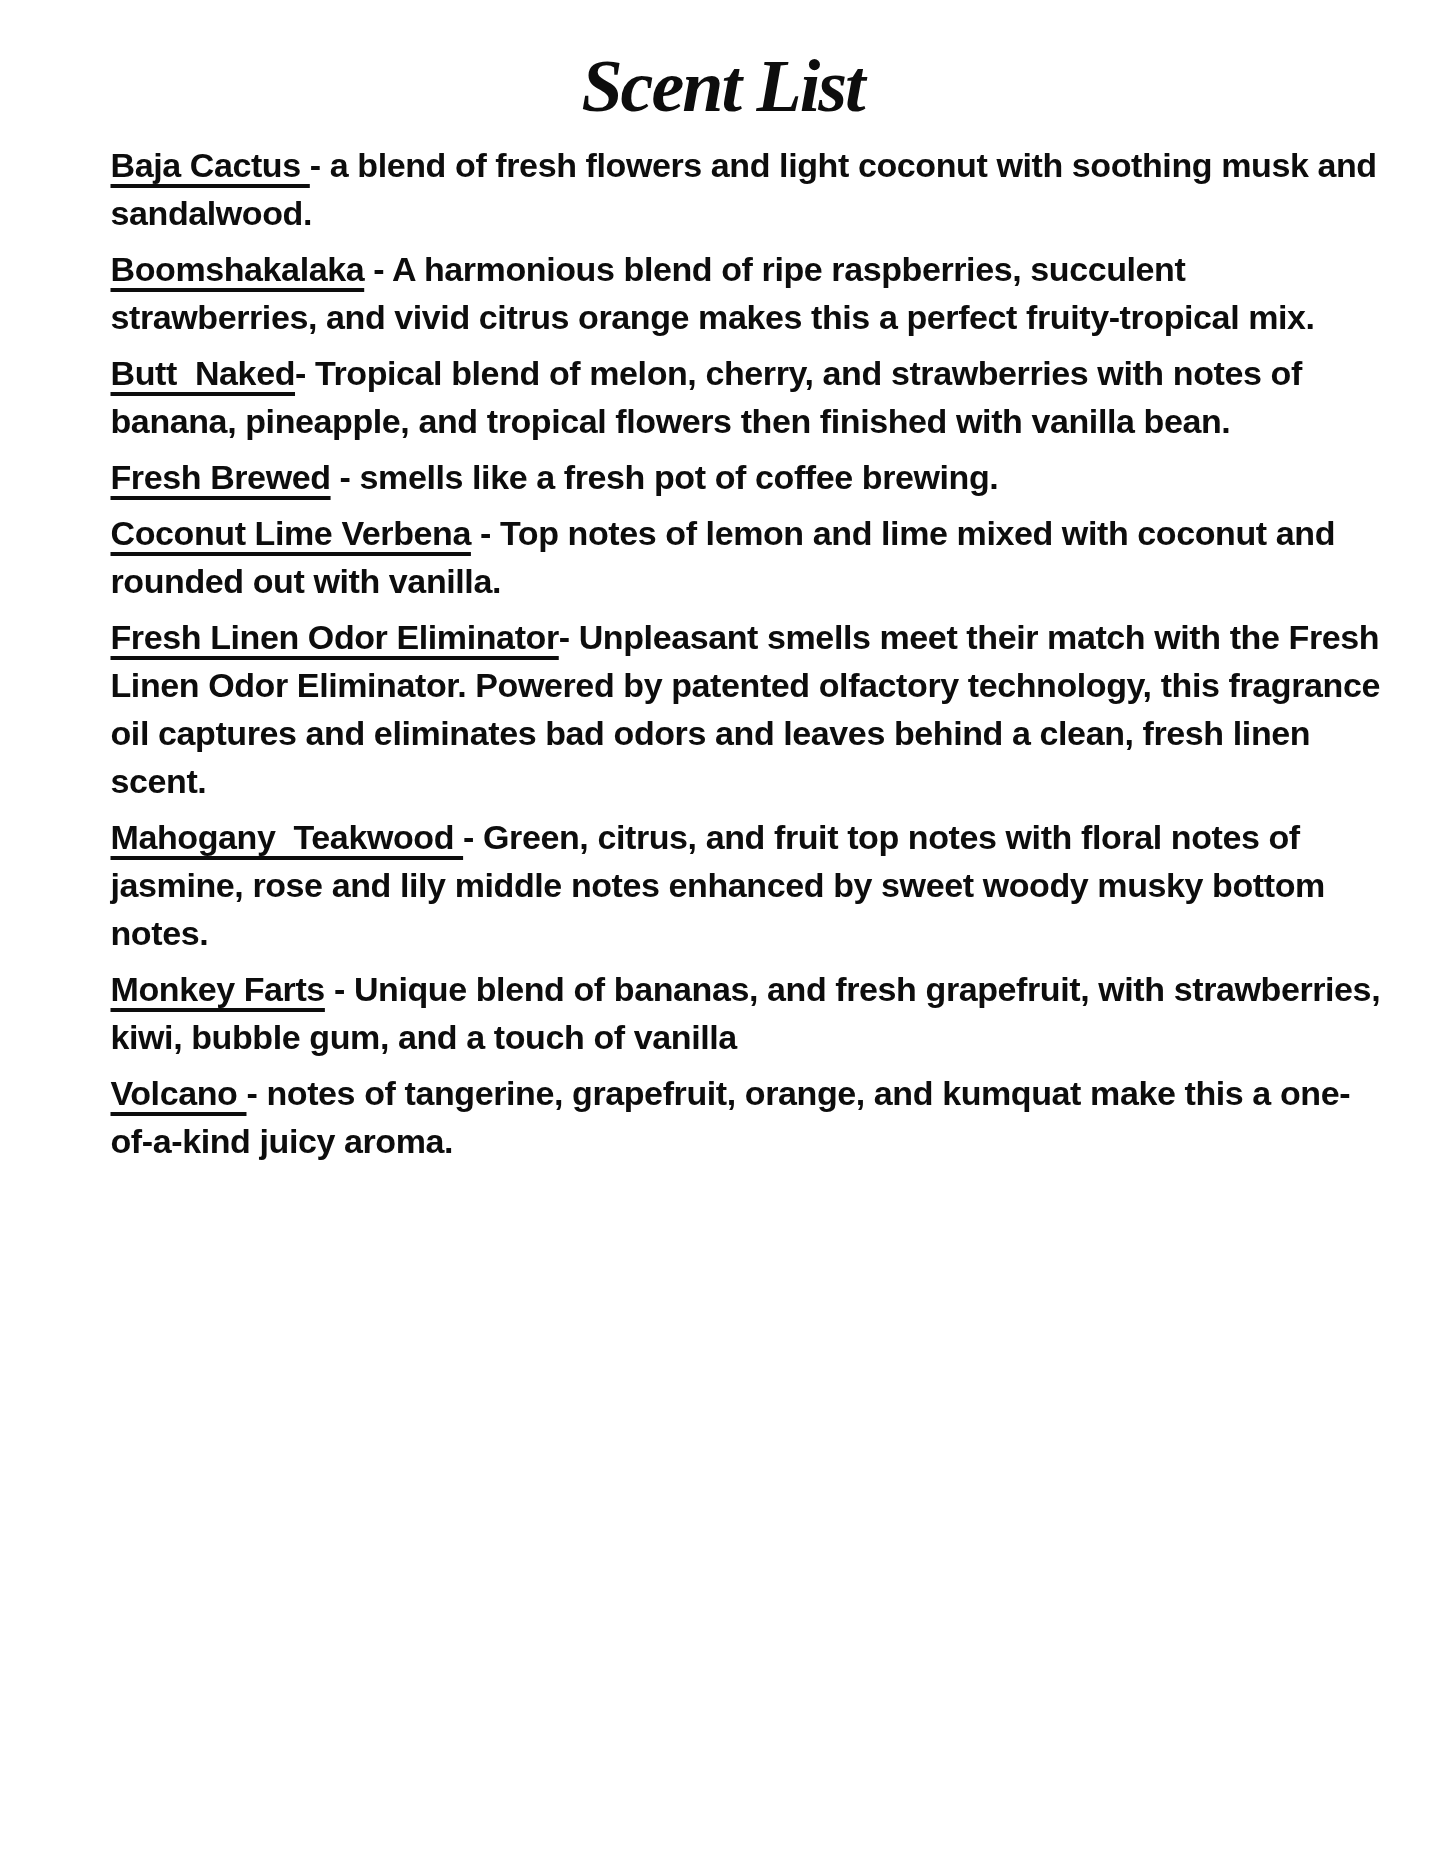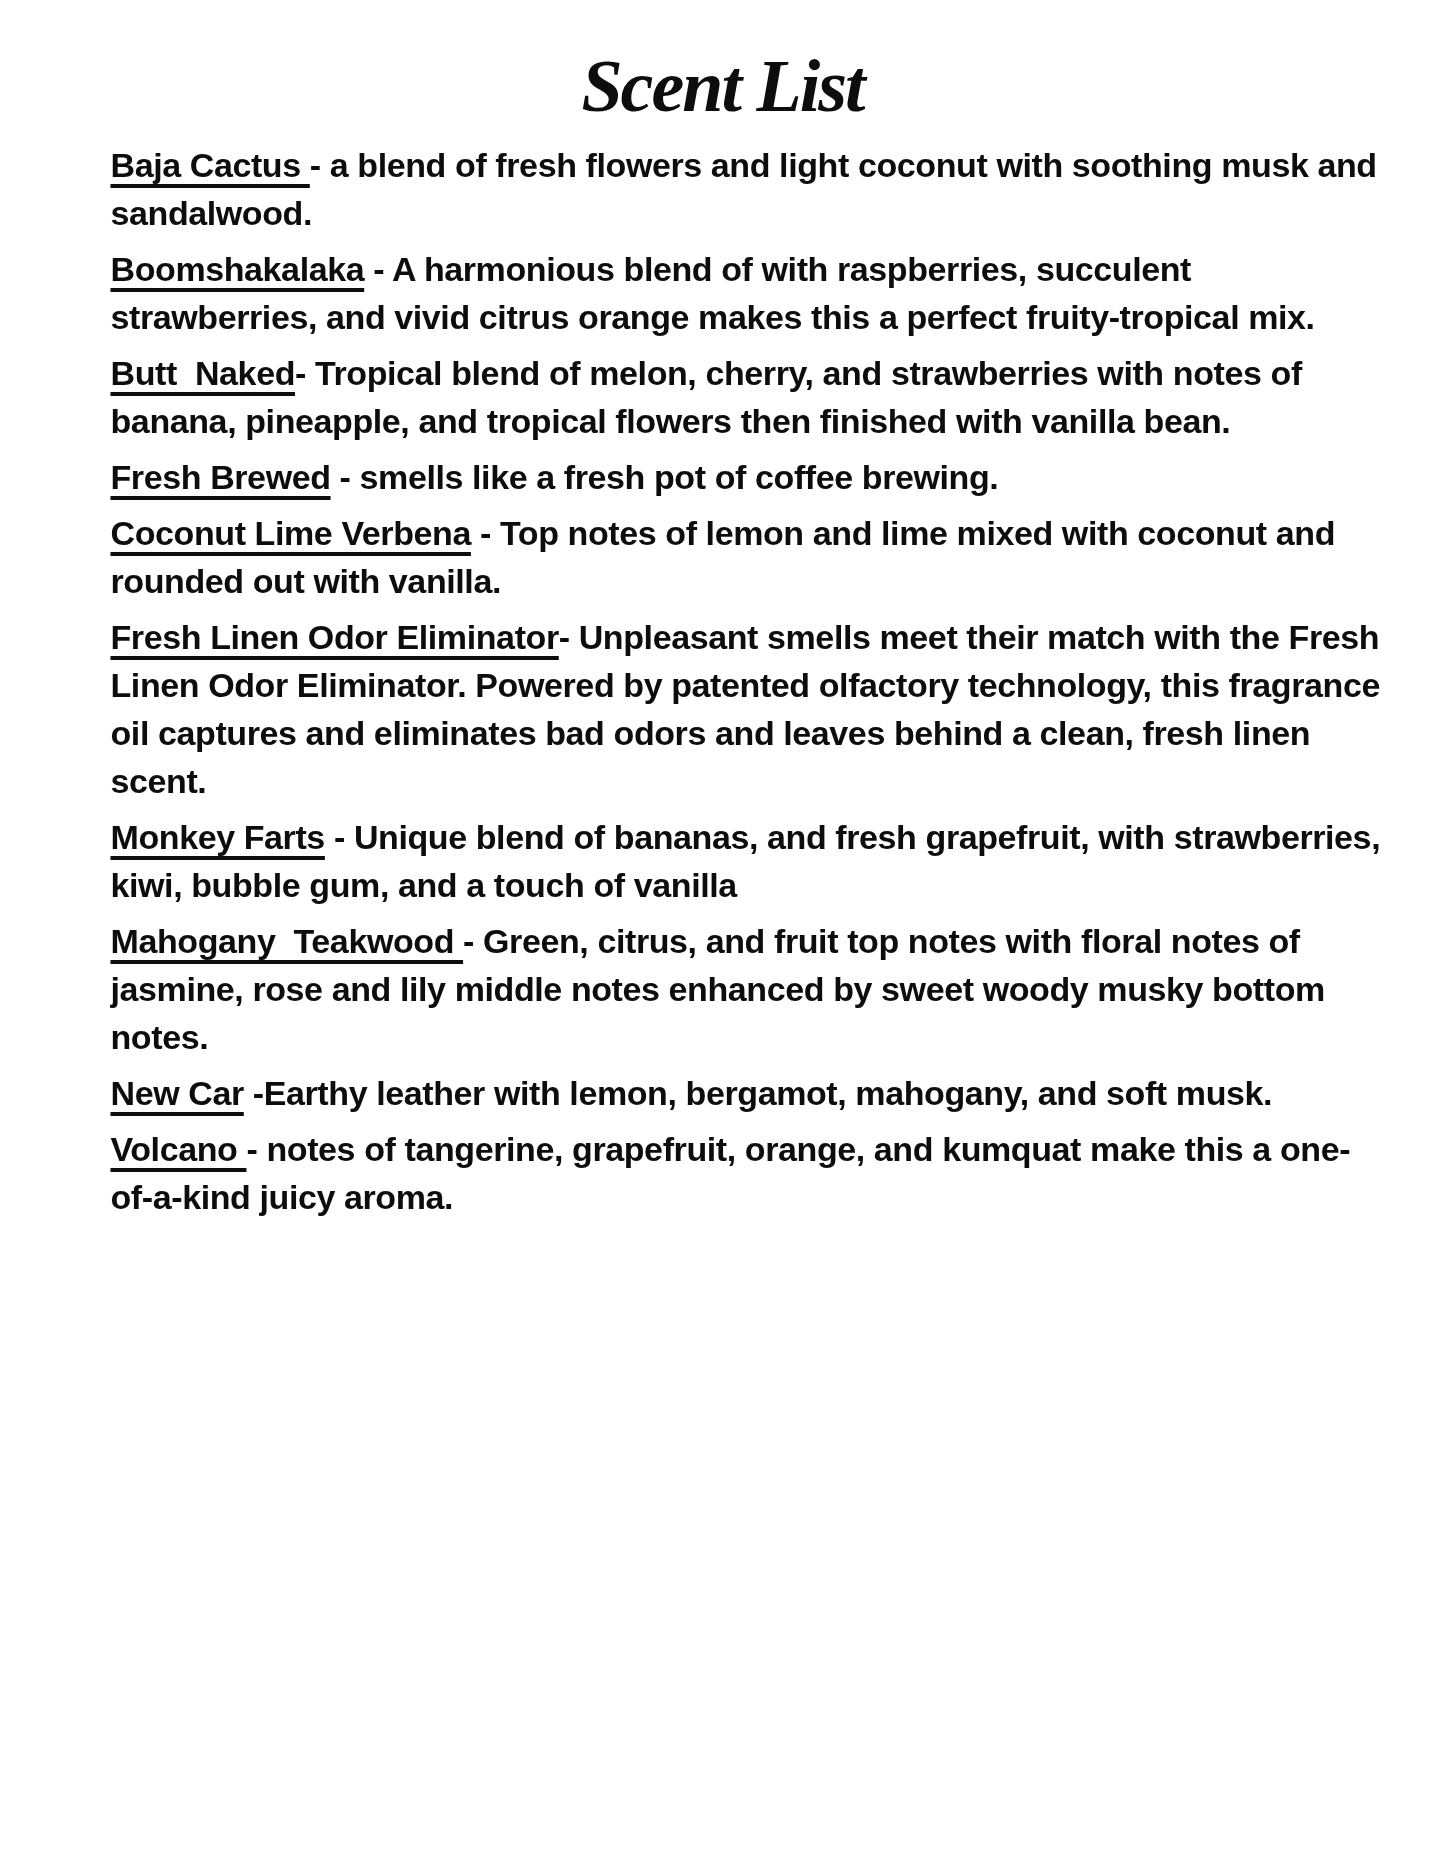--- a/index.html
+++ b/index.html
@@ -48,33 +48,32 @@
 </style>
 </head>
 <body>
 
 <div class="page">
   <h1 class="title">Scent List</h1>
 
   <div class="scent-list">
     <p class="scent"><span class="scent-name">Baja Cactus </span><span class="scent-desc">- a blend of fresh flowers and light coconut with soothing musk and sandalwood.</span></p>
 
-    <p class="scent"><span class="scent-name">Boomshakalaka</span><span class="scent-desc"> - A harmonious blend of with raspberries, succulent strawberries, and vivid citrus orange makes this a perfect fruity-tropical mix.</span></p>
+    <p class="scent"><span class="scent-name">Boomshakalaka</span><span class="scent-desc"> - A harmonious blend of ripe raspberries, succulent strawberries, and vivid citrus orange makes this a perfect fruity-tropical mix.</span></p>
 
     <p class="scent"><span class="scent-name">Butt  Naked</span><span class="scent-desc">- Tropical blend of melon, cherry, and strawberries with notes of banana, pineapple, and tropical flowers then finished with vanilla bean.</span></p>
 
     <p class="scent"><span class="scent-name">Fresh Brewed</span><span class="scent-desc"> - smells like a fresh pot of coffee brewing.</span></p>
 
     <p class="scent"><span class="scent-name">Coconut Lime Verbena</span><span class="scent-desc"> - Top notes of lemon and lime mixed with coconut and rounded out with vanilla.</span></p>
 
     <p class="scent"><span class="scent-name">Fresh Linen Odor Eliminator</span><span class="scent-desc">- Unpleasant smells meet their match with the Fresh Linen Odor Eliminator. Powered by patented olfactory technology, this fragrance oil captures and eliminates bad odors and leaves behind a clean, fresh linen scent.</span></p>
 
+    <p class="scent"><span class="scent-name">Mahogany  Teakwood </span><span class="scent-desc">- Green, citrus, and fruit top notes with floral notes of jasmine, rose and lily middle notes enhanced by sweet woody musky bottom notes.</span></p>
+
     <p class="scent"><span class="scent-name">Monkey Farts</span><span class="scent-desc"> - Unique blend of bananas, and fresh grapefruit, with strawberries, kiwi, bubble gum, and a touch of vanilla</span></p>
 
-    <p class="scent"><span class="scent-name">Mahogany  Teakwood </span><span class="scent-desc">- Green, citrus, and fruit top notes with floral notes of jasmine, rose and lily middle notes enhanced by sweet woody musky bottom notes.</span></p>
-
-    <p class="scent"><span class="scent-name">New Car</span><span class="scent-desc"> -Earthy leather with lemon, bergamot, mahogany, and soft musk.</span></p>
 
     <p class="scent"><span class="scent-name">Volcano </span><span class="scent-desc">- notes of tangerine, grapefruit, orange, and kumquat make this a one-of-a-kind juicy aroma.</span></p>
 
   </div>
 
 </div>
 
 </body></html>

